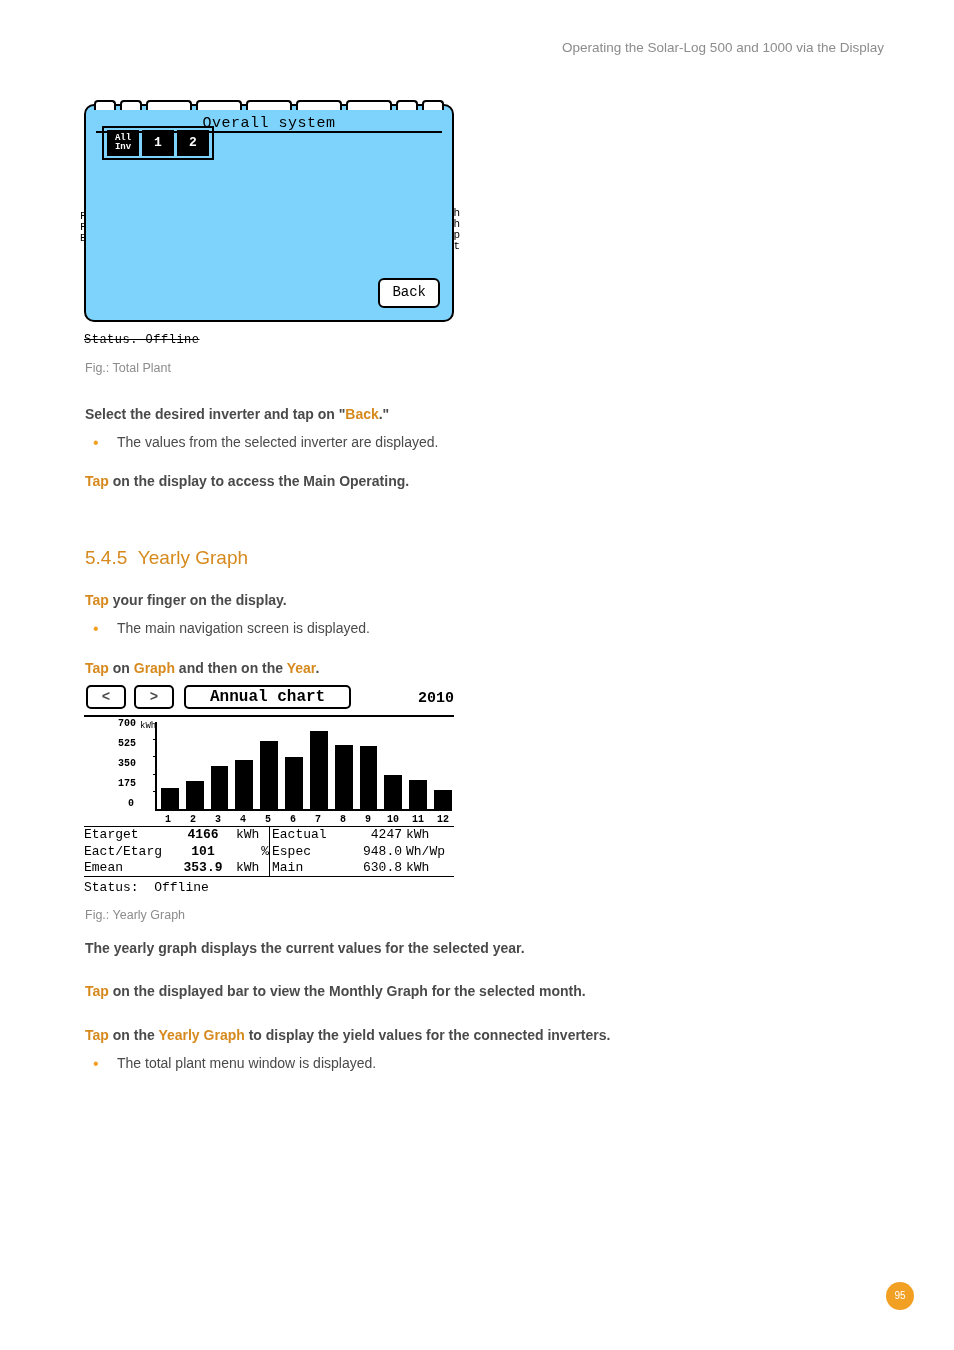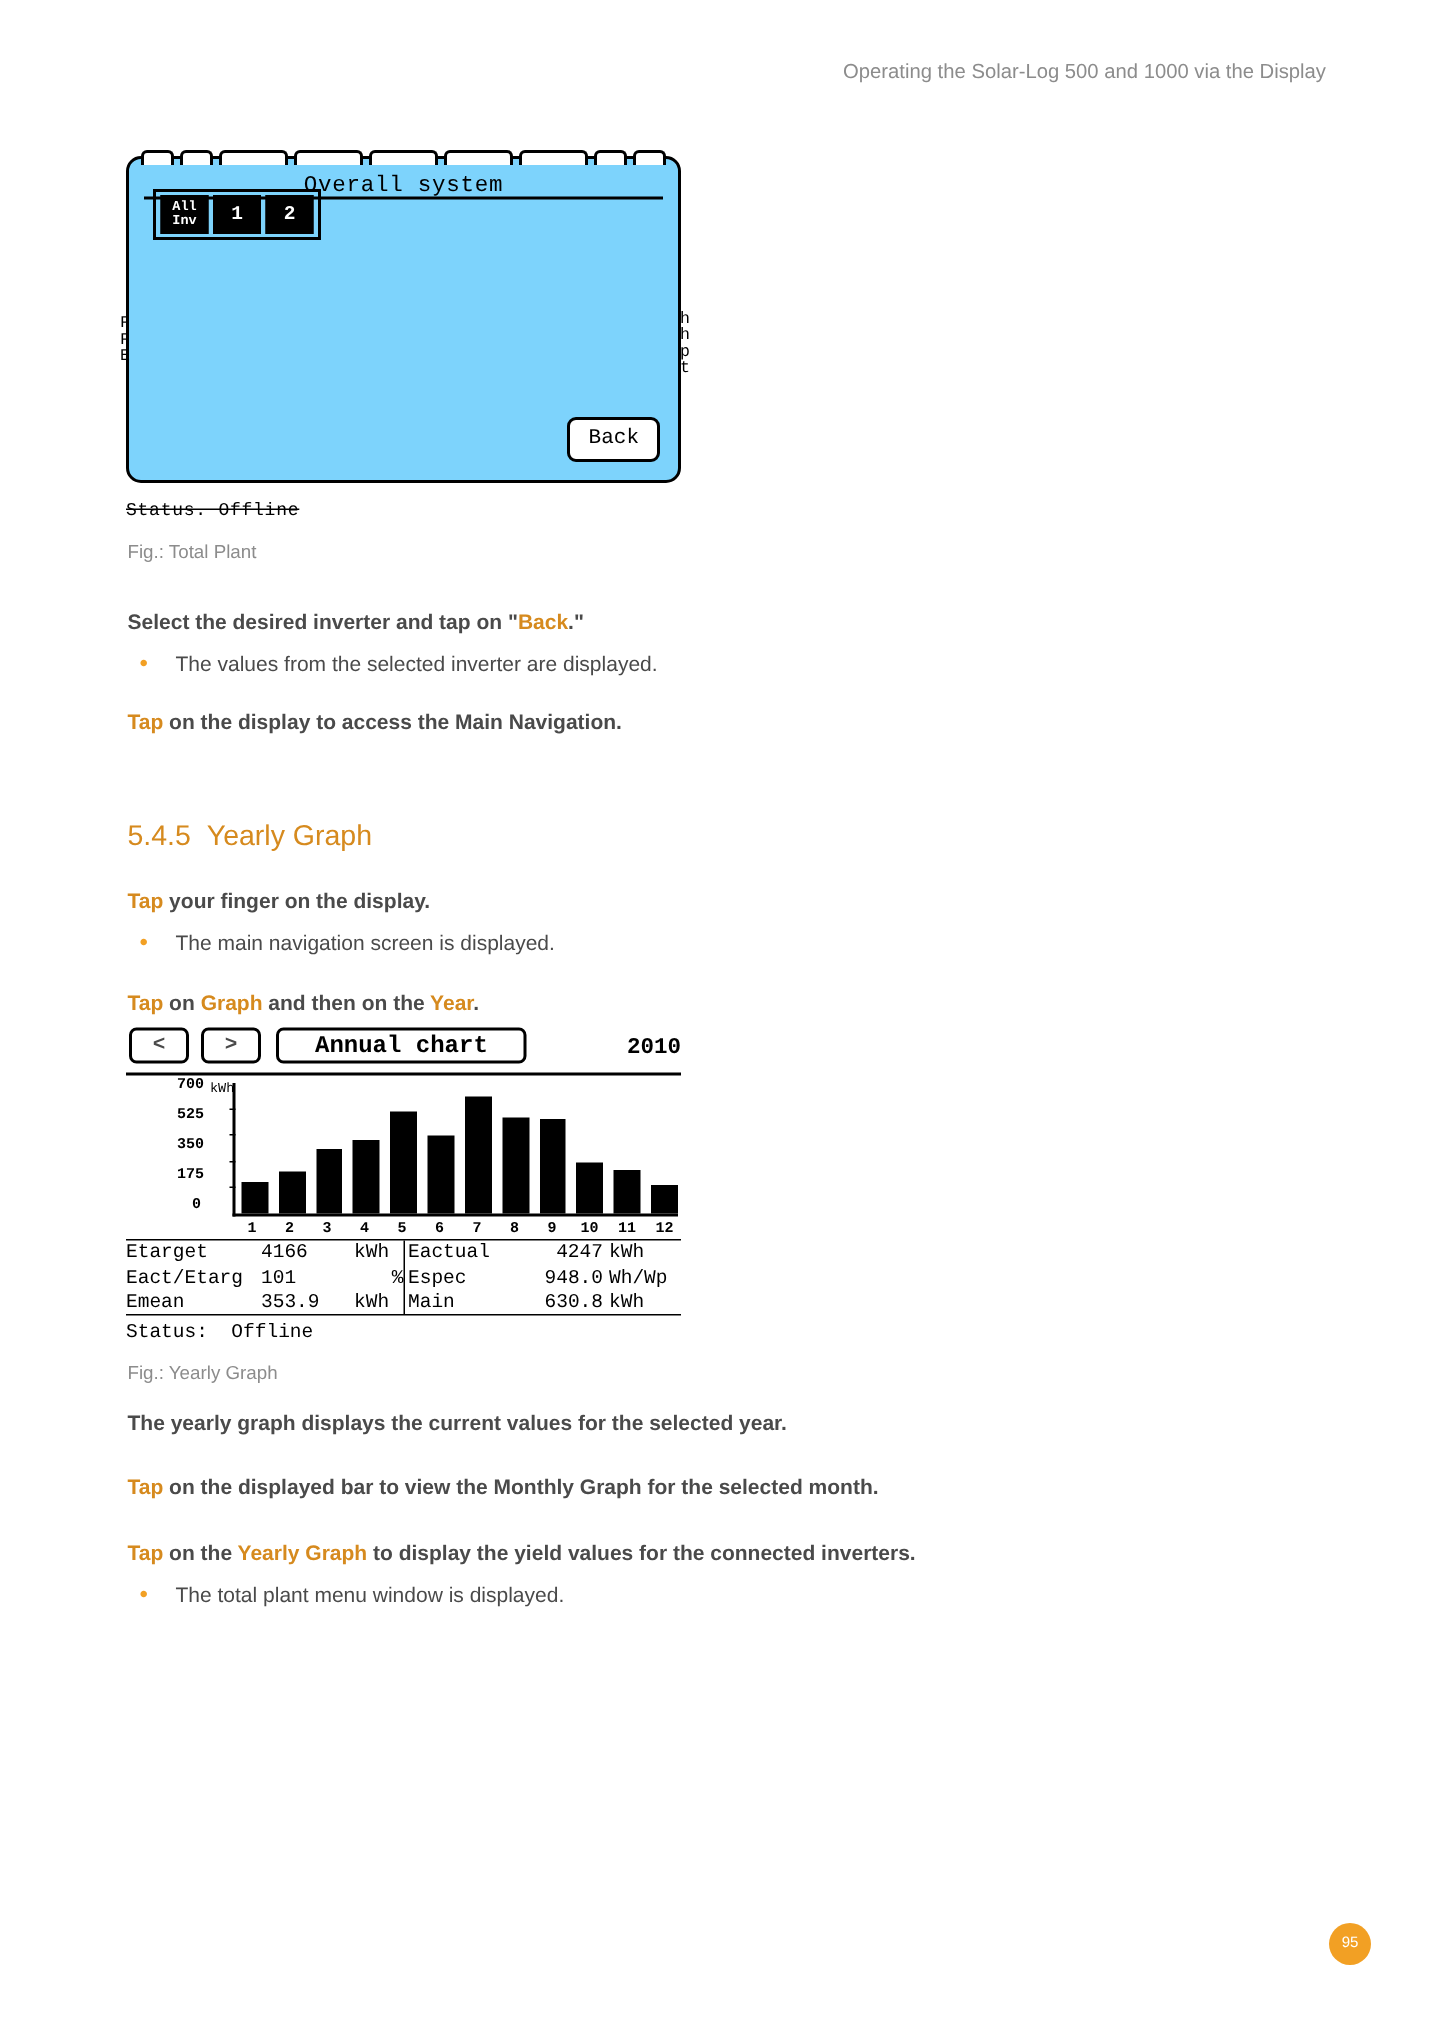--- a/index.html
+++ b/index.html
@@ -290,21 +290,21 @@
   .data-rows {
     width: 370px;
     border-top: 1px solid #000;
     font-family: "Courier New", monospace;
     font-size: 13px;
     color:#000;
     line-height: 1.25;
   }
   .data-rows .row { display: flex; white-space: pre; }
   .data-rows .c1 { width: 90px; }
-  .data-rows .c2 { width: 62px; text-align: left; padding-right:4px; }
+  .data-rows .c2 { width: 62px; text-align: center; padding-right:4px;font-weight:bold; }
   .data-rows .c3 { width: 34px; border-right:1px solid #000; }
   .data-rows .c4 { width: 60px; padding-left:2px; }
   .data-rows .c5 { width: 76px; text-align: right; padding-right:4px; }
   .data-rows .c6 { width: 48px; }
   .data-rows .underline-row { border-bottom: 1px solid #000; }
   .status-row {
     font-family: "Courier New", monospace;
     font-size: 13px;
     color:#000;
     padding-top: 1px;
@@ -360,21 +360,21 @@
 <div class="caption">Fig.: Total Plant</div>
 
 <p class="body-text">
   <span>Select the desired inverter and tap on "</span><span class="orange">Back</span><span>."</span>
 </p>
 <ul class="bullets">
   <li>The values from the selected inverter are displayed.</li>
 </ul>
 
 <p class="body-text">
-  <span class="orange">Tap</span><span> on the display to access the Main Navigation.</span>
+  <span class="orange">Tap</span><span> on the display to access the Main Operating.</span>
 </p>
 
 <h3 class="section-head">
   <span>5.4.5</span>&nbsp;&nbsp;<span>Yearly Graph</span>
 </h3>
 
 <p class="body-text">
   <span class="orange">Tap</span><span> your finger on the display.</span>
 </p>
 <ul class="bullets">

